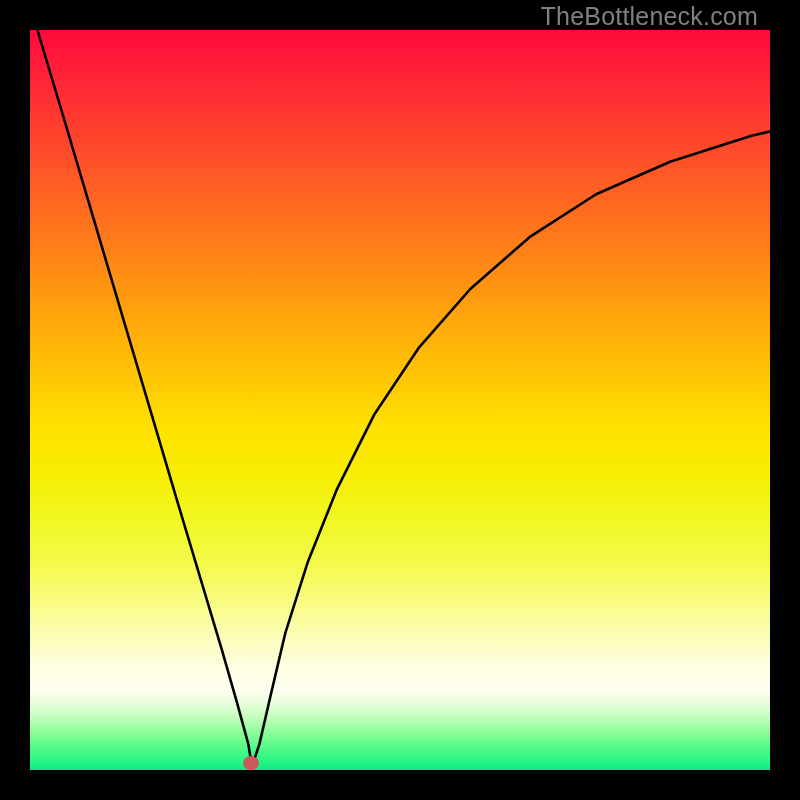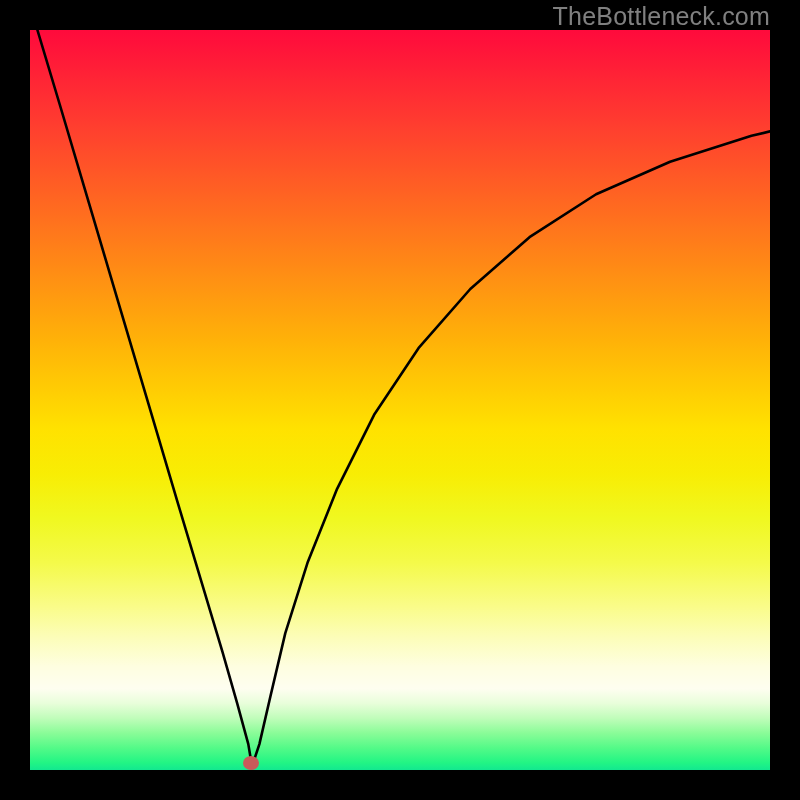--- a/index.html
+++ b/index.html
@@ -67,13 +67,13 @@
 </head>
 <body>
 
 <div class="plot-area">
   <svg class="plot-svg" viewBox="0 0 740 740" preserveAspectRatio="none">
     <path id="curve-path" d="M7.40 0.00 L29.60 74.00 L59.20 173.90 L88.80 273.80 L118.40 373.70 L148.00 473.60 L170.20 547.60 L192.40 621.60 L207.20 673.40 L218.30 714.10 L222.00 736.30 L229.40 714.10 L240.50 666.00 L255.30 603.10 L277.50 532.80 L307.10 458.80 L344.10 384.80 L388.50 318.20 L440.30 259.00 L499.50 207.20 L566.10 164.28 L640.10 131.72 L721.50 105.82 L740.00 101.38" fill="none" stroke="#000" stroke-width="2.6" stroke-linecap="round" stroke-linejoin="round"></path>
   </svg>
   <div class="marker" id="marker" style="left: 212.52px; top: 725.97px; background: rgb(201, 90, 90);"></div>
 </div>
 
-<div class="watermark" id="watermark" style="top: 2px; right: 30px;">TheBottleneck.com</div>
+<div class="watermark" id="watermark" style="top: 2px; right: 42px;">TheBottleneck.com</div>
 
 </body></html>

